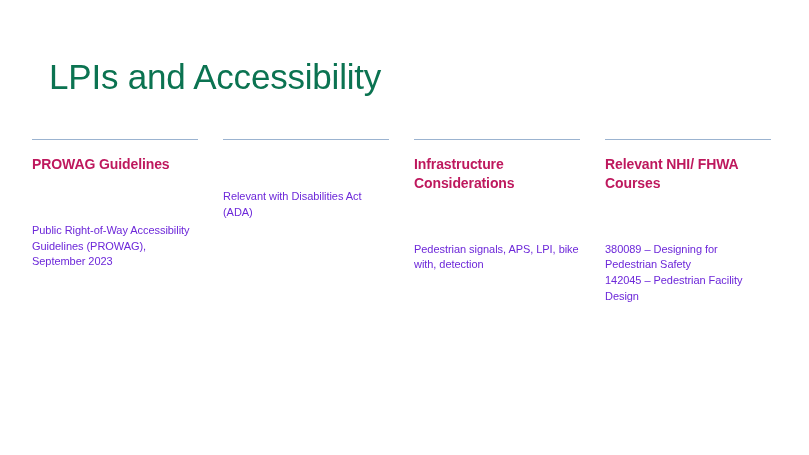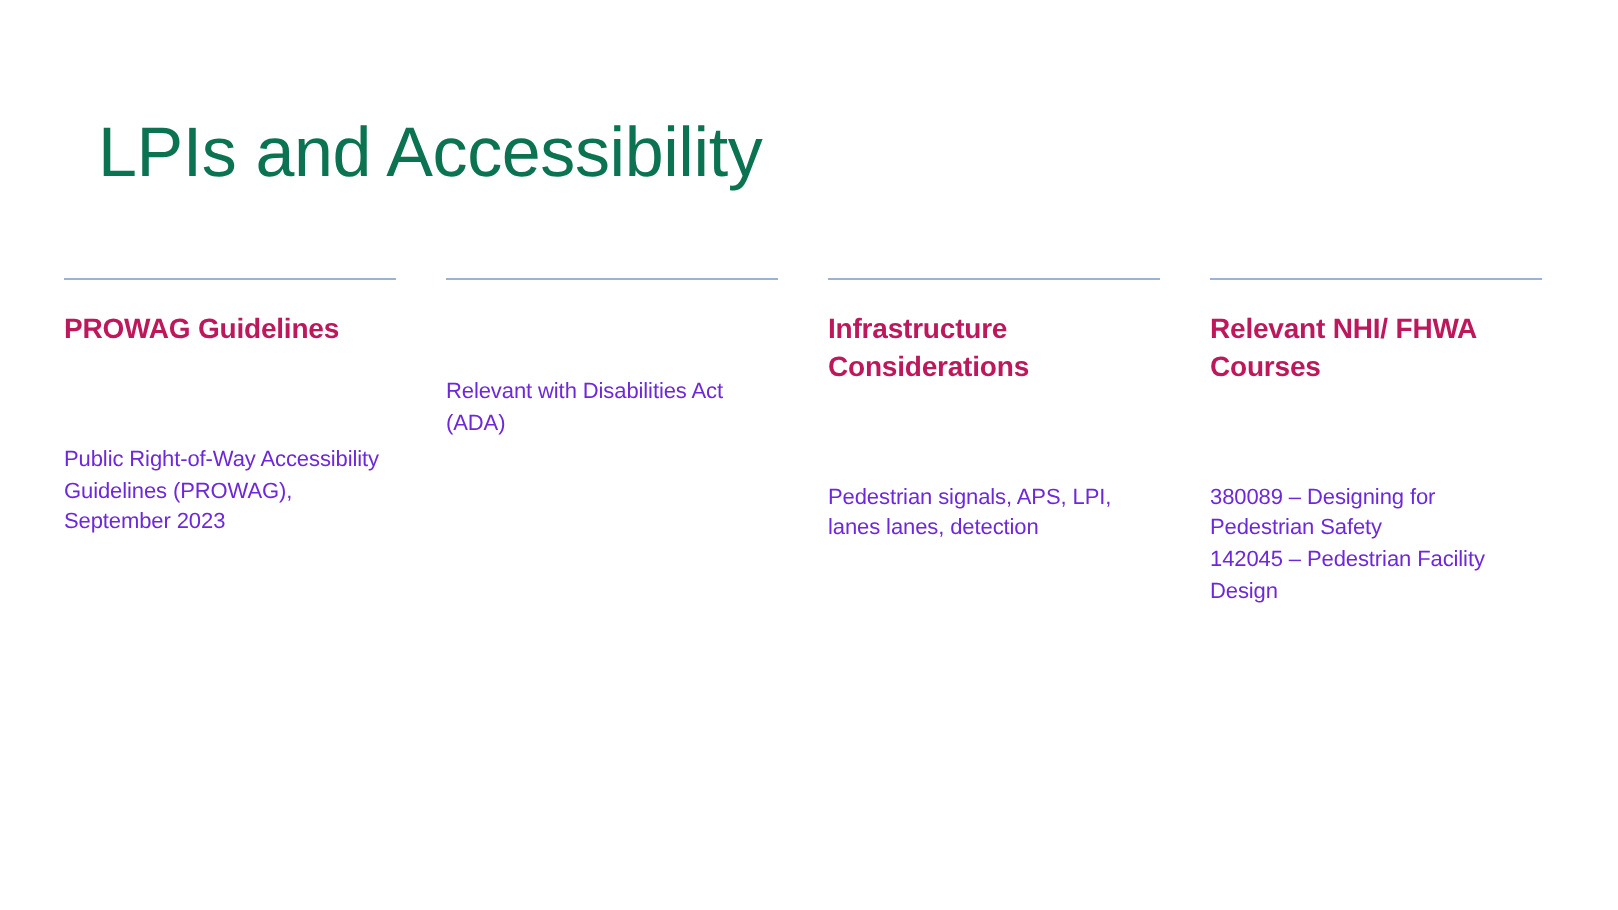--- a/index.html
+++ b/index.html
@@ -91,21 +91,21 @@
     </div>
 
     <div class="column">
       <div class="col-rule"></div>
       <div class="col-body">Relevant with Disabilities Act (ADA)</div>
     </div>
 
     <div class="column">
       <div class="col-rule"></div>
       <div class="col-heading">Infrastructure Considerations</div>
-      <div class="col-body">Pedestrian signals, APS, LPI, lanes lanes, detection</div>
+      <div class="col-body">Pedestrian signals, APS, LPI, bike with, detection</div>
     </div>
 
     <div class="column">
       <div class="col-rule"></div>
       <div class="col-heading">Relevant NHI/ FHWA Courses</div>
       <div class="col-body">
         <span class="line">380089 – Designing for Pedestrian Safety</span>
         <span class="line">142045 – Pedestrian Facility Design</span>
       </div>
     </div>

